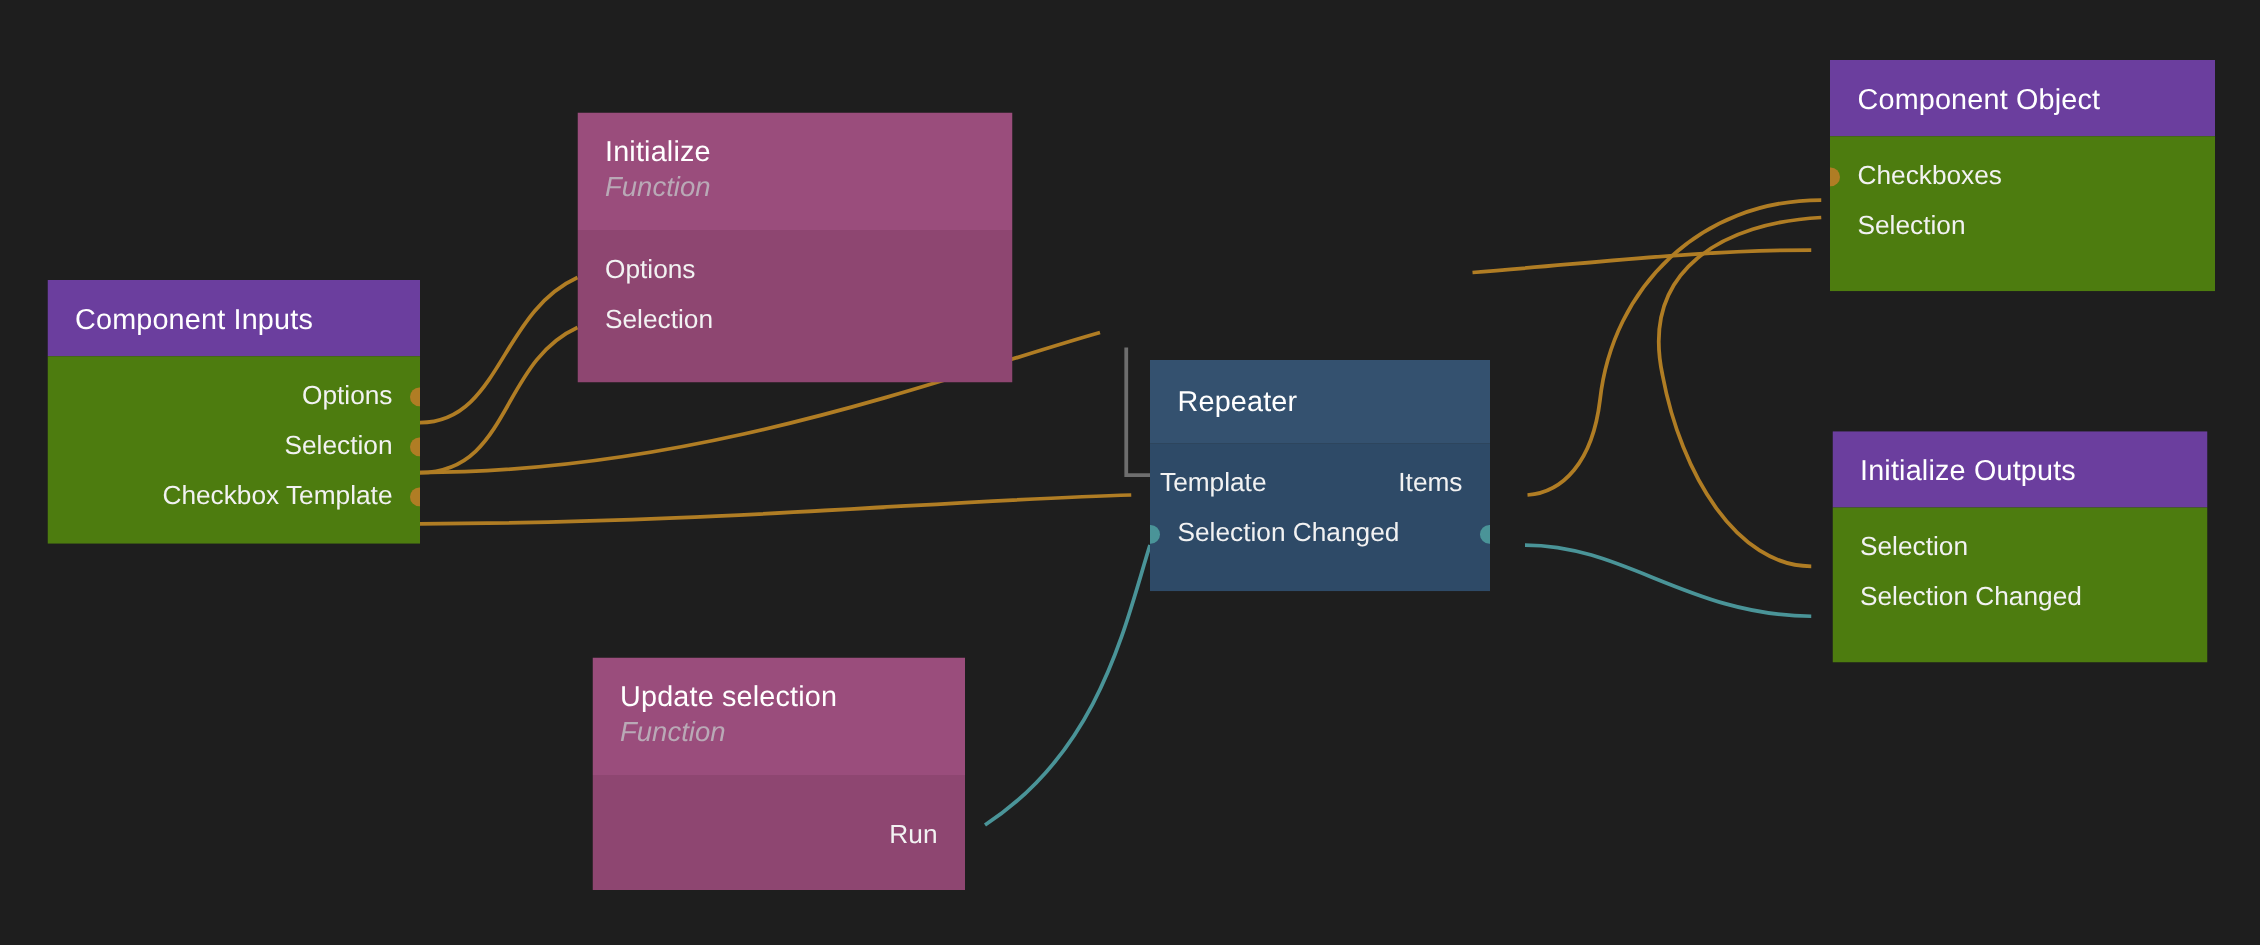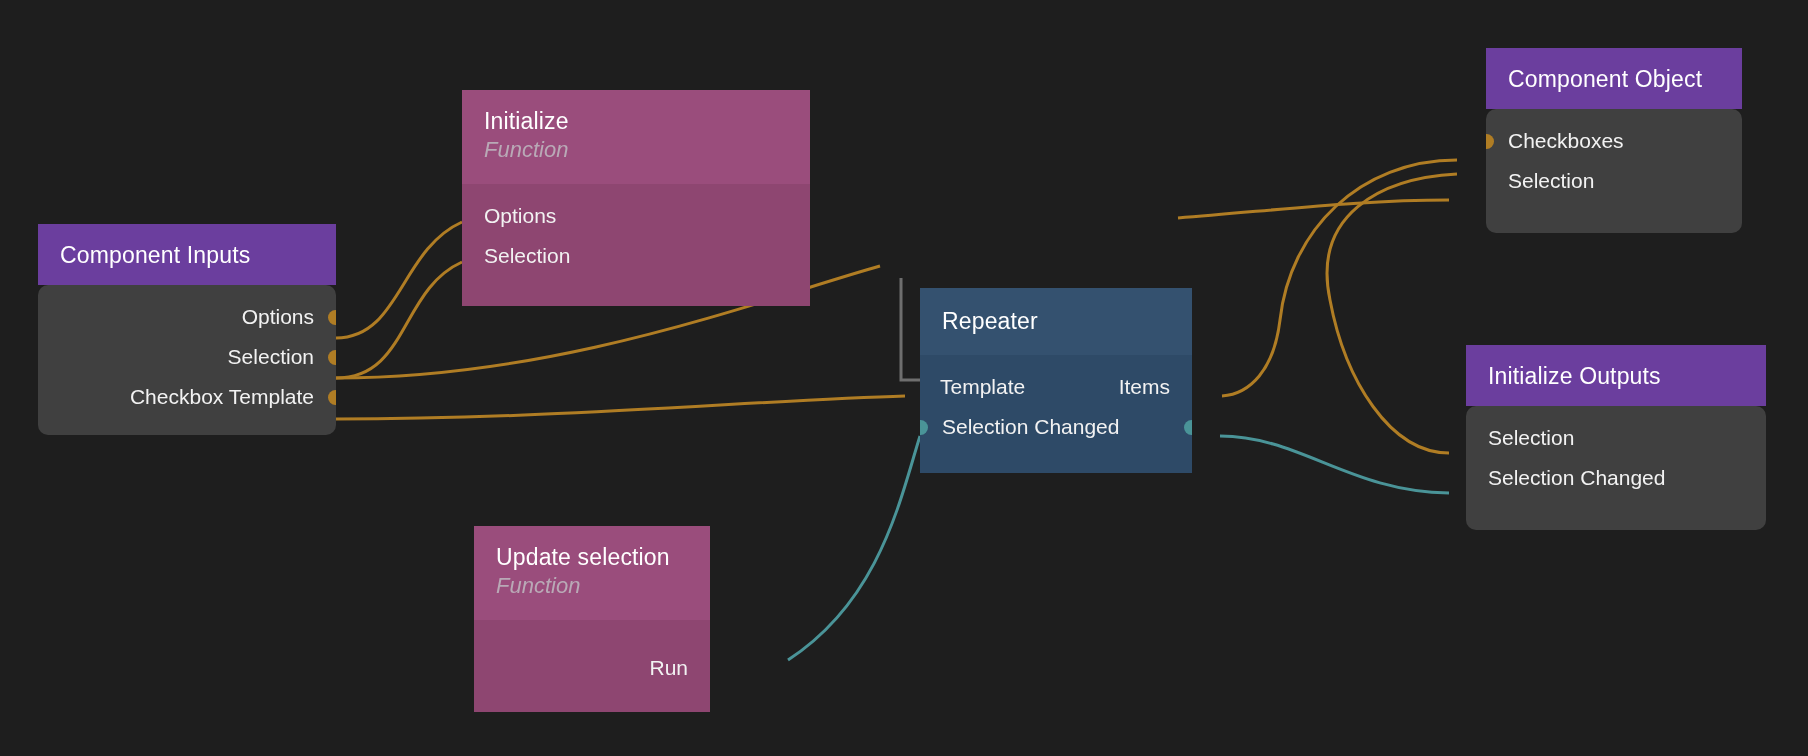--- a/index.html
+++ b/index.html
@@ -64,32 +64,32 @@
     box-sizing: border-box;
   }
   .port-label {
     color: #f2f2f2;
     font-size: 21px;
     line-height: 26px;
     white-space: nowrap;
   }
   
   .theme-purple .node-header { background: #6b3e9e; }
-  .theme-purple .node-body   { background: #404040; border-radius: 10px; }
+  .theme-purple .node-body   { background: #4d7c0f; }
   
   .theme-pink .node-header { background: #9a4d7c; }
   .theme-pink .node-body   { background: #8e4671; }
   
   .theme-blue .node-header { background: #34516f; }
   .theme-blue .node-body   { background: #2e4a67; }
 
   
   .row-right { justify-content: flex-end; padding-right: 22px; }
   .row-left  { justify-content: flex-start; padding-left: 22px; }
-  .row-split { justify-content: space-between; padding-left: 20px; padding-right: 22px; }
+  .row-split { justify-content: space-between; padding-left: 8px; padding-right: 22px; }
 
   
   .port-dot {
     position: absolute;
     width: 15px;
     height: 15px;
     border-radius: 50%;
     top: 50%;
     margin-top: -7.5px;
   }
@@ -184,21 +184,21 @@
 
       </div>
       <div class="port-row row-left">
         <span class="port-dot teal on-left"></span>
         <span class="port-label">Selection Changed</span>
         <span class="port-dot teal on-right"></span>
       </div>
     </div>
   </div>
 
-  <div class="node theme-purple" style="left:1464px; top:48px; width:256px;margin-left:22px;">
+  <div class="node theme-purple" style="left:1464px; top:48px; width:308px;">
     <div class="node-header">
       <div class="node-title">Component Object</div>
     </div>
     <div class="node-body" style="padding-bottom:32px;">
       <div class="port-row row-left">
         <span class="port-dot orange on-left"></span>
         <span class="port-label">Checkboxes</span>
       </div>
       <div class="port-row row-left">
 
@@ -216,21 +216,21 @@
 
         <span class="port-label">Selection</span>
       </div>
       <div class="port-row row-left">
 
         <span class="port-label">Selection Changed</span>
       </div>
     </div>
   </div>
 
-  <div class="node theme-pink" style="left:474px; top:526px; width:236px;">
+  <div class="node theme-pink" style="left:474px; top:526px; width:298px;">
     <div class="node-header" style="padding-bottom:20px;">
       <div class="node-title">Update selection</div>
       <div class="node-subtitle">Function</div>
     </div>
     <div class="node-body" style="padding-top:28px; padding-bottom:24px;">
       <div class="port-row row-right">
         <span class="port-label">Run</span>
 
       </div>
     </div>

